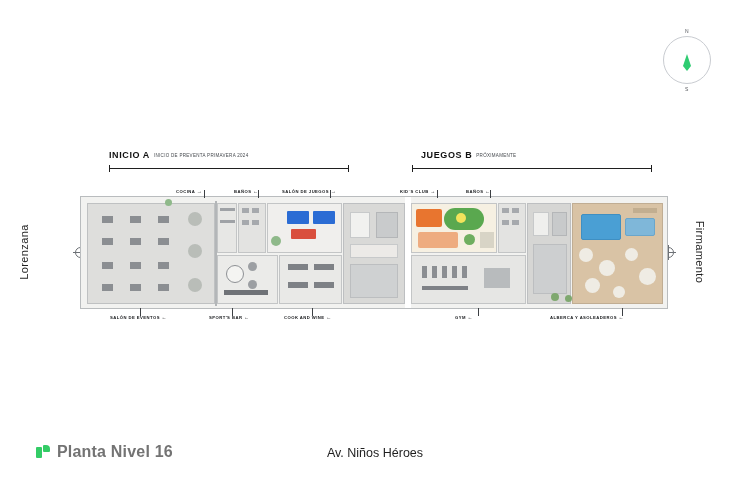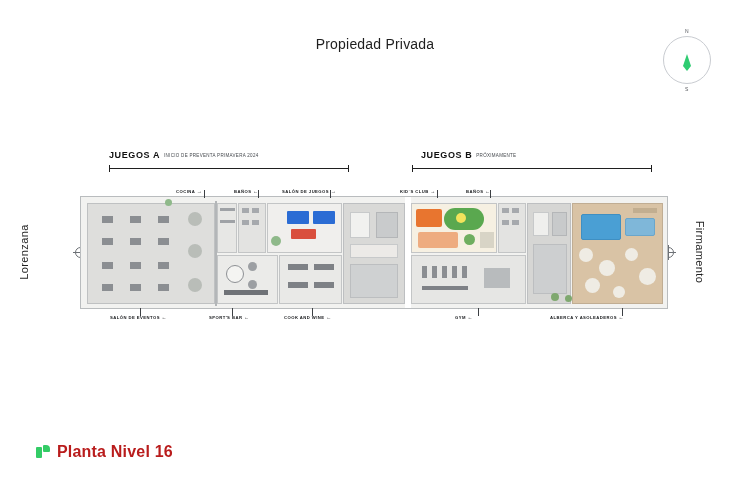--- a/index.html
+++ b/index.html
@@ -210,21 +210,21 @@
   .logo-mark .lf1, .logo-mark .lf2 {
     position: absolute;
     background: #33cc66;
   }
   .logo-mark .lf1 { left: 0; top: 2px; width: 6px; height: 11px; border-radius: 1px; }
   .logo-mark .lf2 { left: 7px; top: 0; width: 7px; height: 7px; border-radius: 1px 4px 1px 1px; }
   .footer-logo-text {
     font-size: 16px;
     font-weight: bold;
     letter-spacing: 0.2px;
-    color: #b91c1c;
+    color: #737373;
   }
   .footer-street {
     position: absolute;
     left: 0;
     top: 446px;
     width: 750px;
     text-align: center;
     font-size: 12.5px;
     color: #1f1f1f;
   }
@@ -244,34 +244,33 @@
     background: #6c7075;
   }
   .anchor::before { left: 3.5px; top: -3px; width: 1px; height: 15px; }
   .anchor::after { top: 3.5px; left: -3px; height: 1px; width: 15px; }
 </style>
 </head>
 <body>
 
 <div class="page">
 
-  <div class="header-title">Propiedad Privada</div>
 
   <div class="compass">
     <div class="compass-ring"></div>
     <div class="compass-n">N</div>
     <div class="compass-s">S</div>
     <div class="compass-needle"></div>
   </div>
 
   <div class="side-label side-left">Lorenzana</div>
   <div class="side-label side-right">Firmamento</div>
 
   <div class="tower-head tower-a-head">
-    <span>JUEGOS A</span><span class="sub">INICIO DE PREVENTA PRIMAVERA 2024</span>
+    <span>INICIO A</span><span class="sub">INICIO DE PREVENTA PRIMAVERA 2024</span>
   </div>
   <div class="tower-head tower-b-head">
     <span>JUEGOS B</span><span class="sub">PRÓXIMAMENTE</span>
   </div>
 
   <div class="dim-line dim-a"></div>
   <div class="dim-line dim-b"></div>
 
   <div class="anchor" style="left:75px;"></div>
   <div class="anchor" style="left:663px;"></div>
@@ -451,14 +450,15 @@
   </div>
   <div class="tick" style="left:622px;top:308px;height:8px;"></div>
 
   <div class="footer-logo">
     <div class="logo-mark">
       <div class="lf1"></div>
         <div class="lf2"></div>
     </div>
     <div class="footer-logo-text">Planta Nivel 16</div>
   </div>
+  <div class="footer-street">Av. Niños Héroes</div>
 
 </div>
 
 </body></html>

